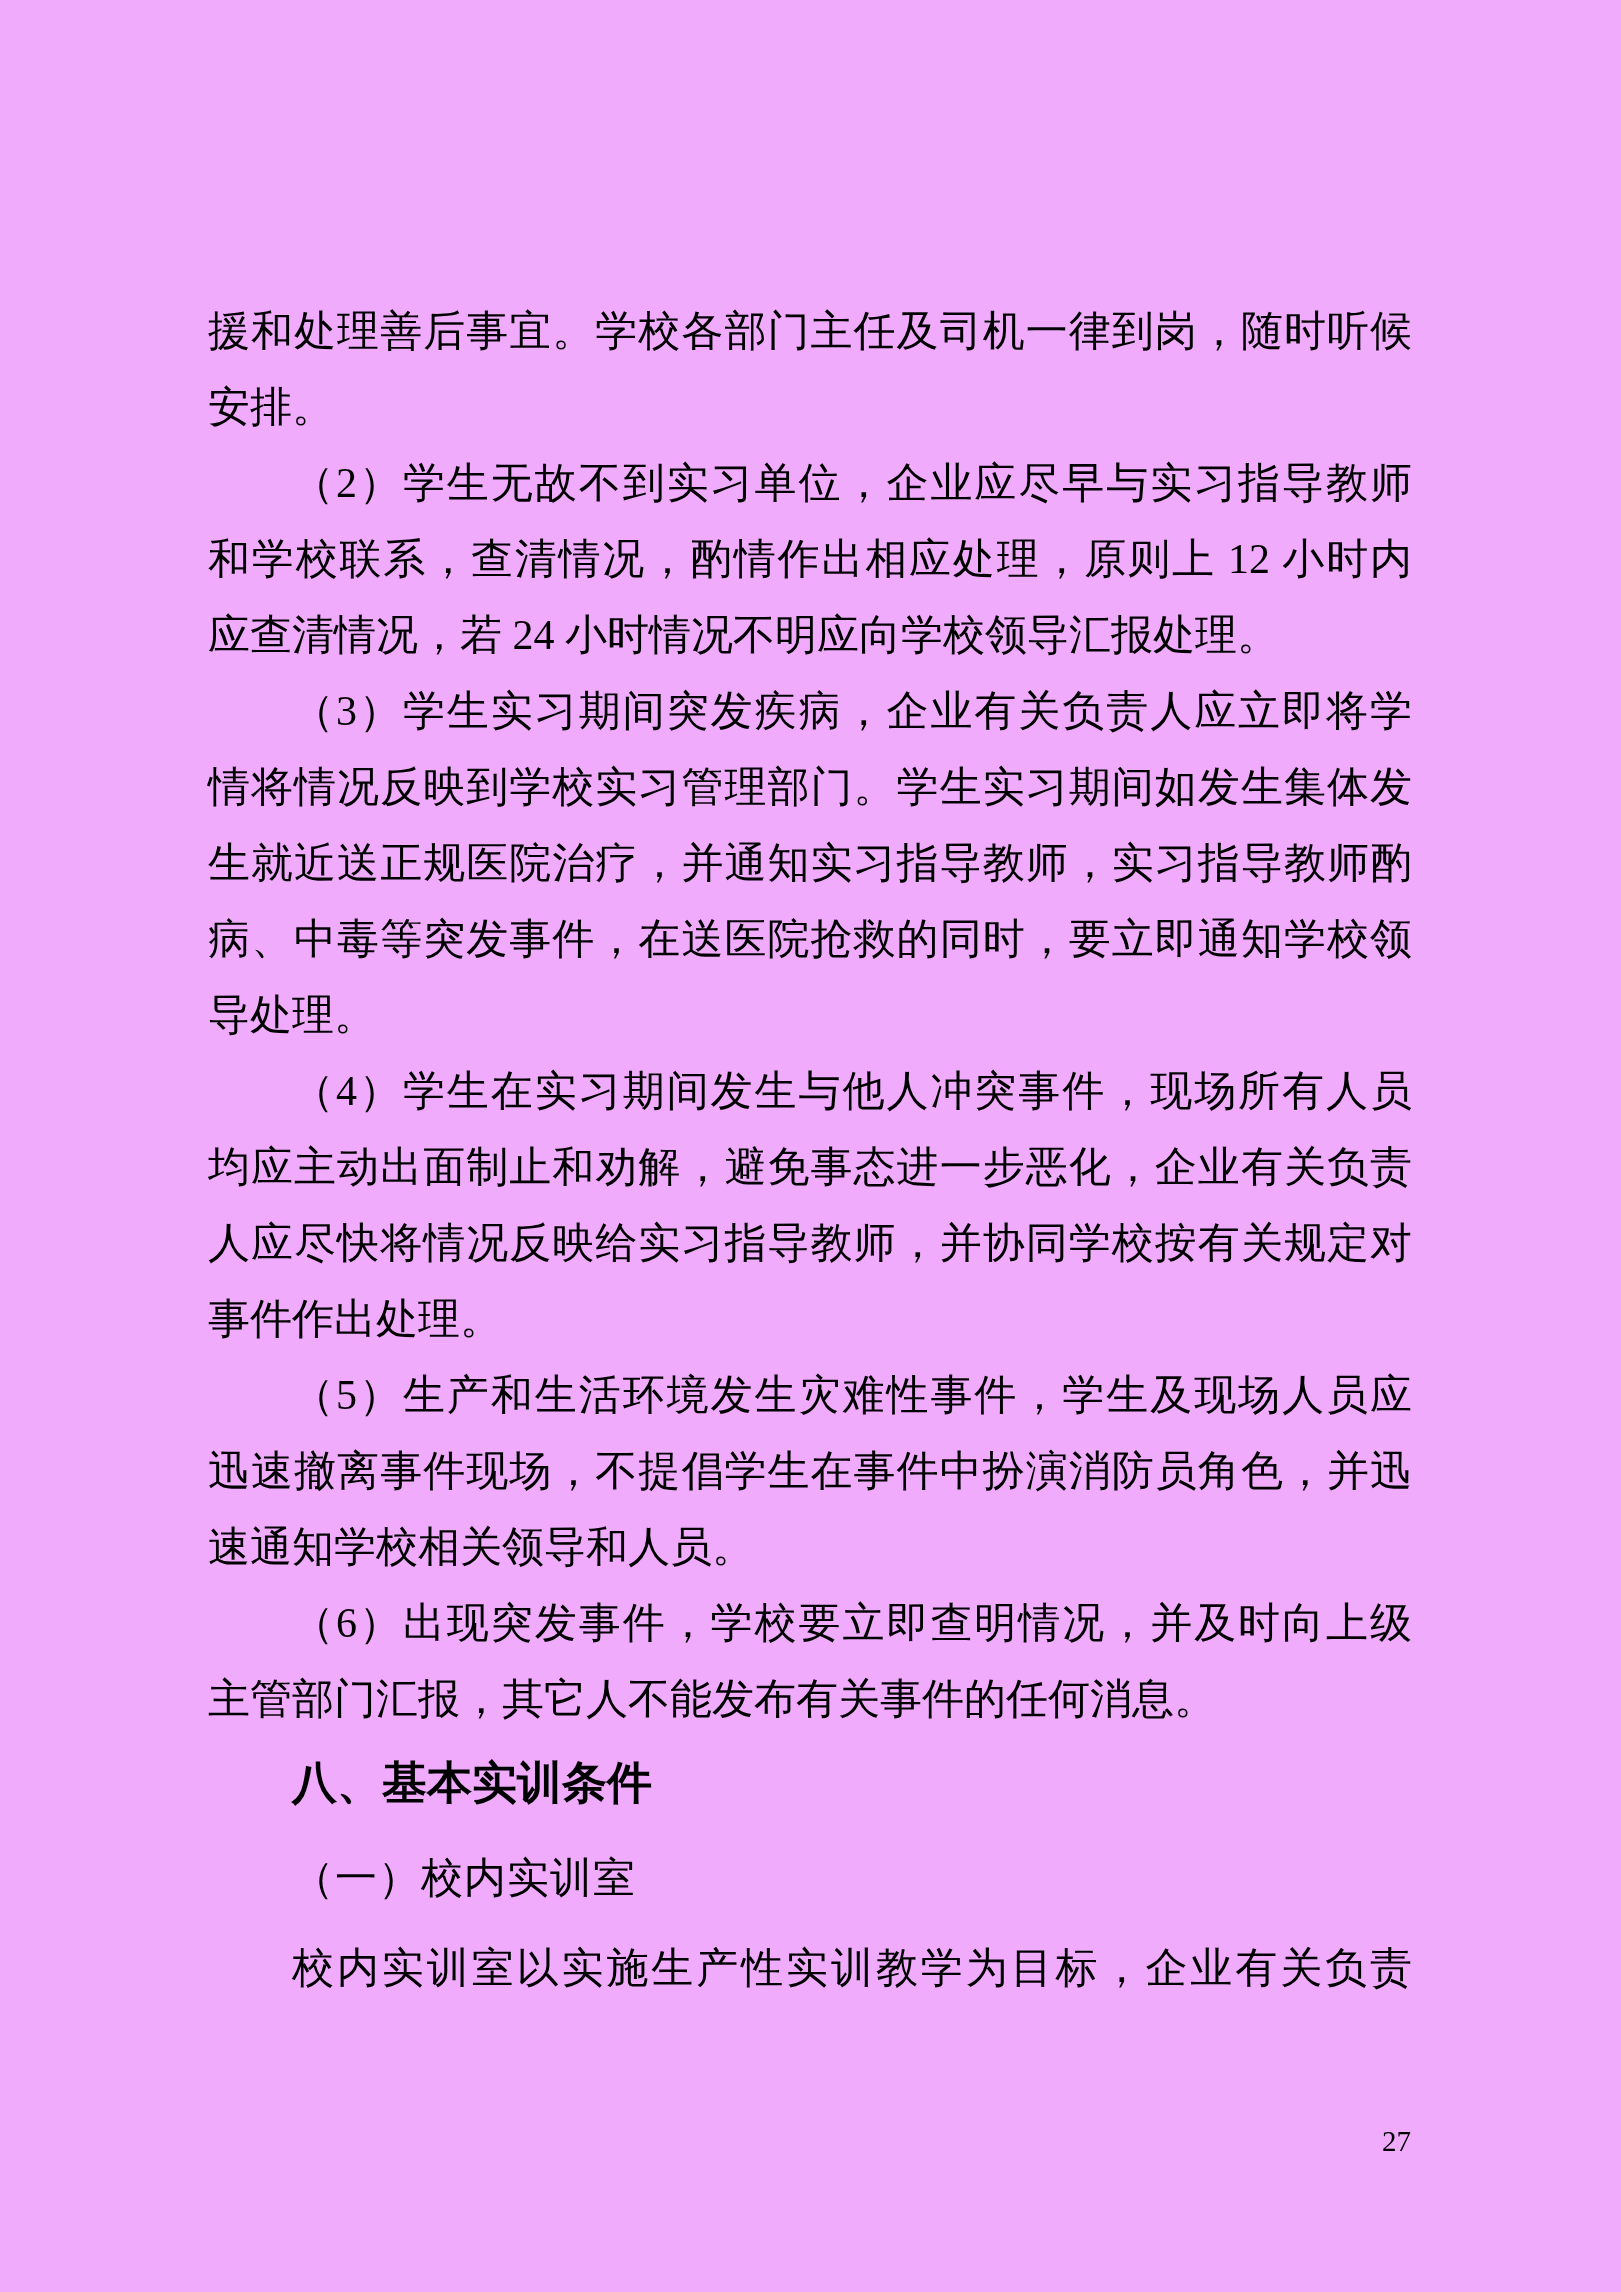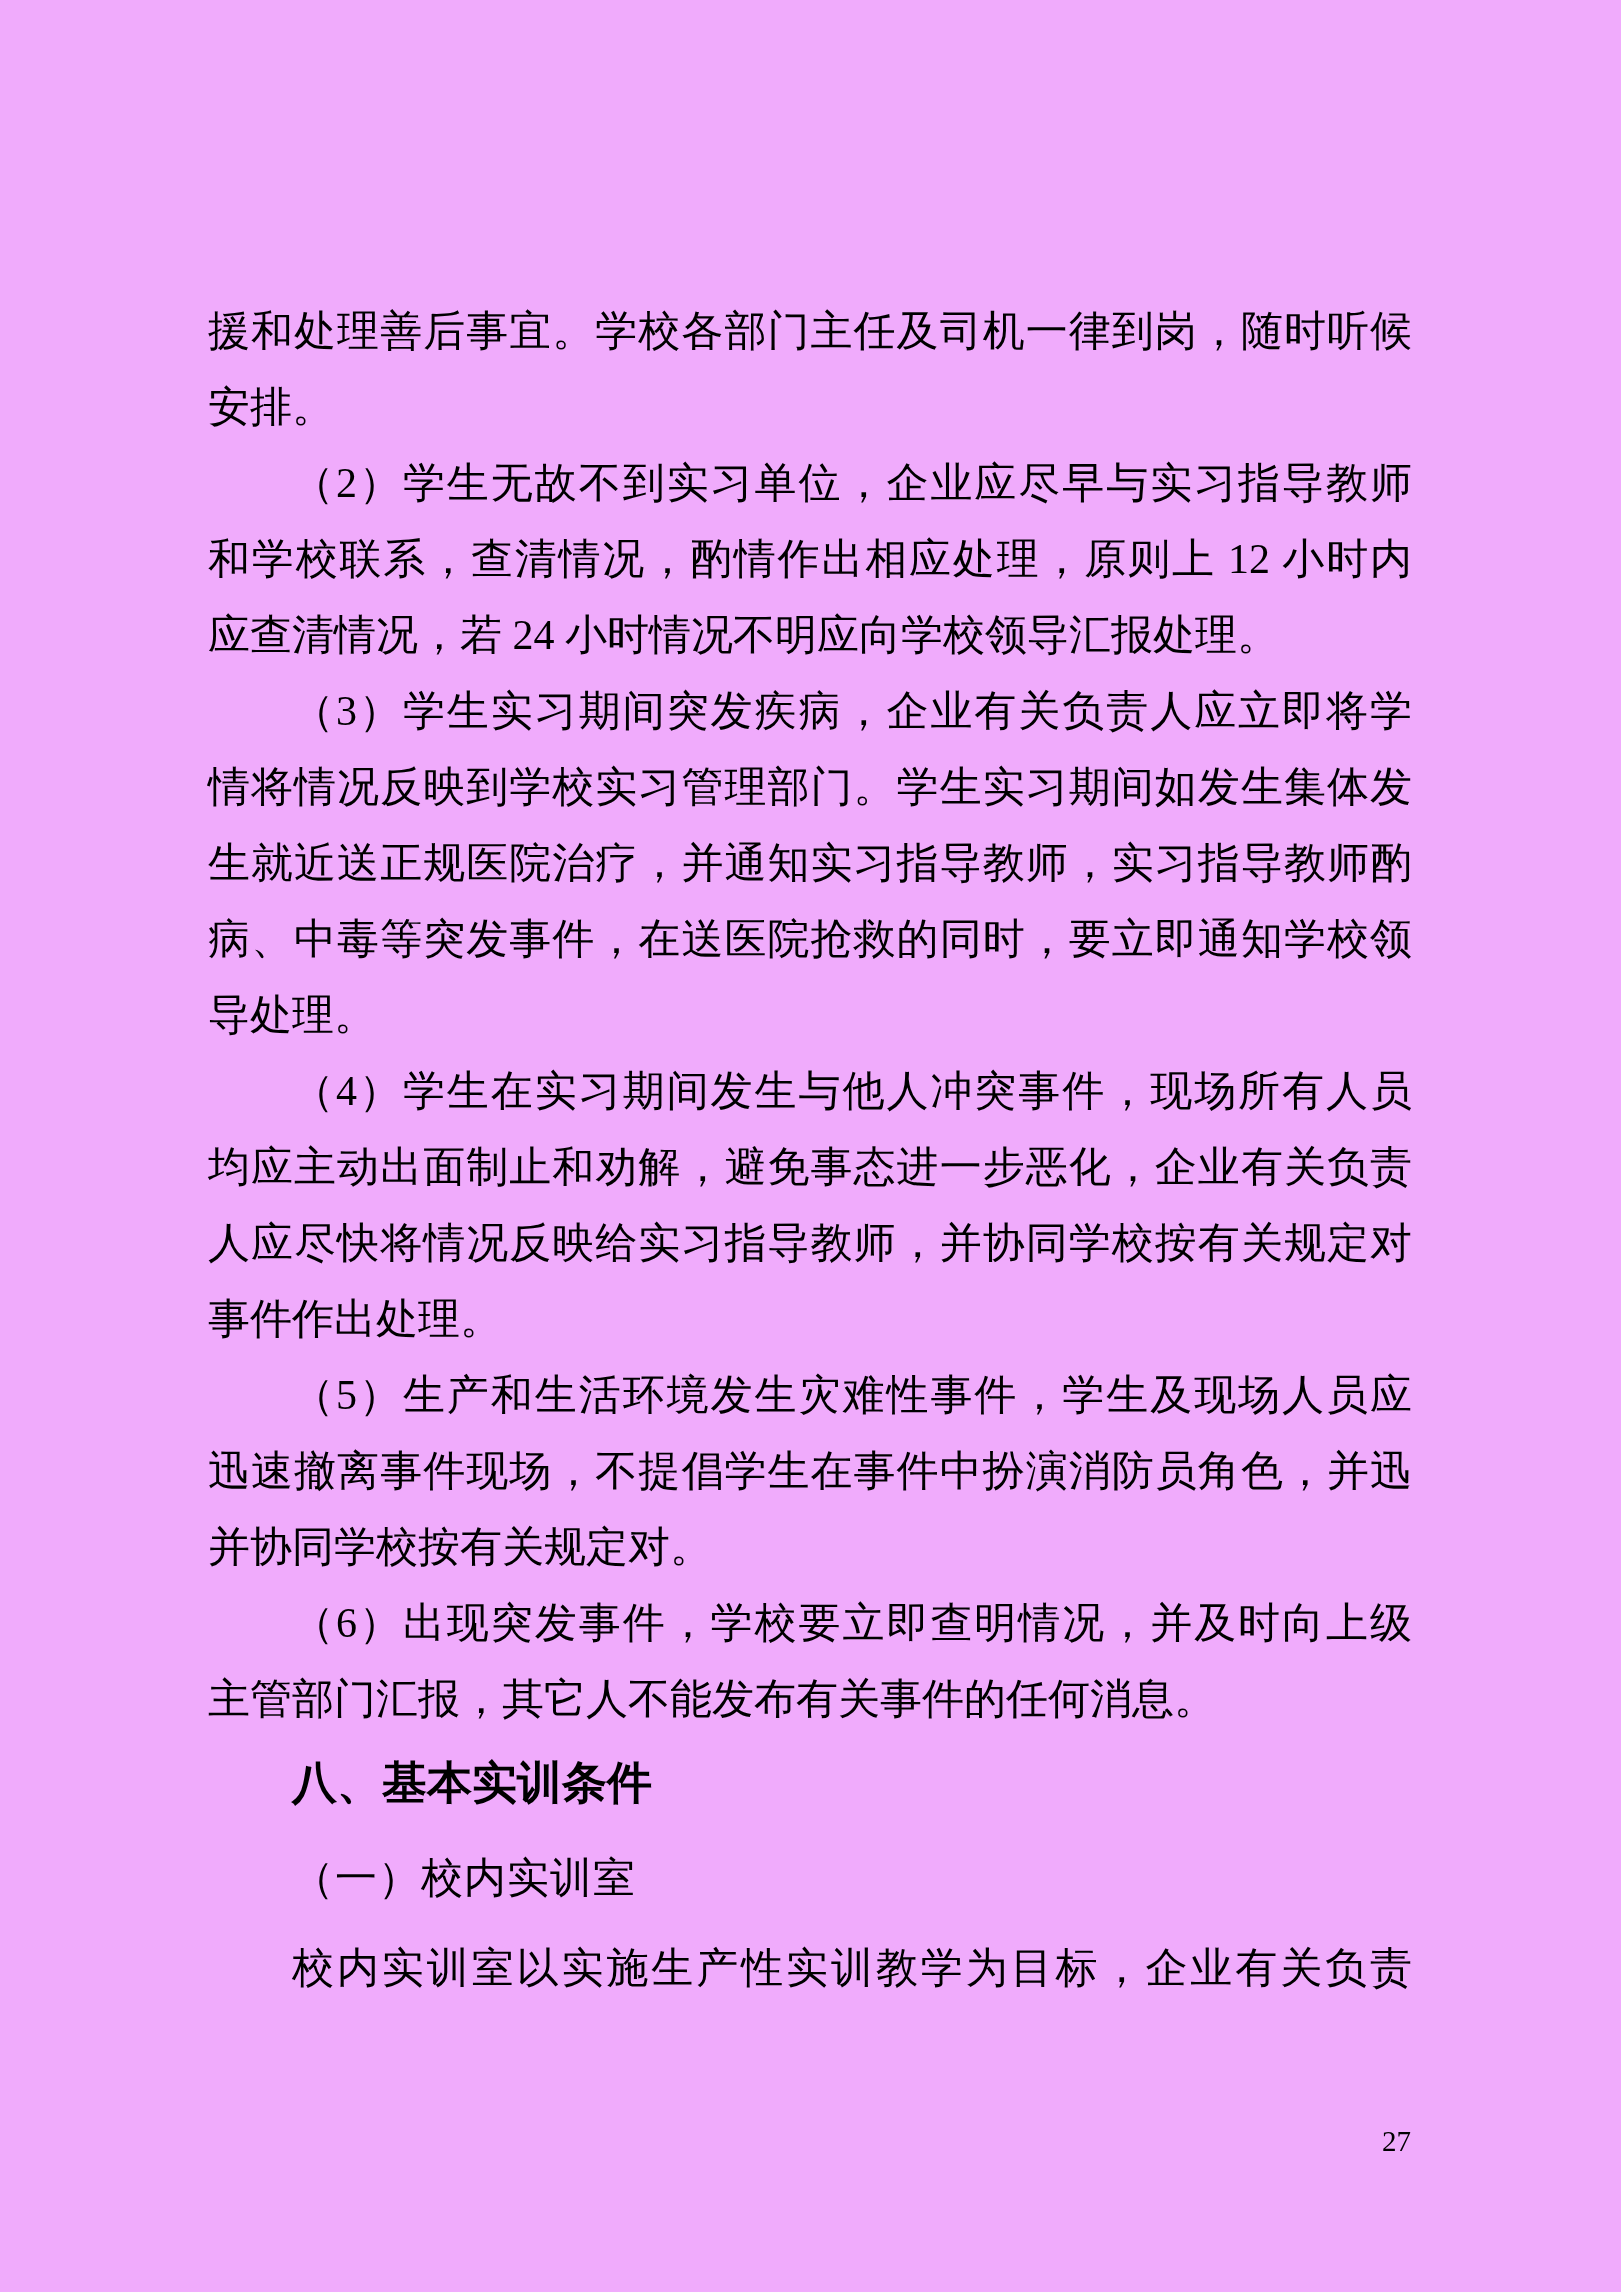--- a/index.html
+++ b/index.html
@@ -85,21 +85,21 @@
       <div class="line">情将情况反映到学校实习管理部门。学生实习期间如发生集体发</div>
       <div class="line">生就近送正规医院治疗，并通知实习指导教师，实习指导教师酌</div>
       <div class="line">病、中毒等突发事件，在送医院抢救的同时，要立即通知学校领</div>
       <div class="line no-justify">导处理。</div>
       <div class="line indent">（4）学生在实习期间发生与他人冲突事件，现场所有人员</div>
       <div class="line">均应主动出面制止和劝解，避免事态进一步恶化，企业有关负责</div>
       <div class="line">人应尽快将情况反映给实习指导教师，并协同学校按有关规定对</div>
       <div class="line no-justify">事件作出处理。</div>
       <div class="line indent">（5）生产和生活环境发生灾难性事件，学生及现场人员应</div>
       <div class="line">迅速撤离事件现场，不提倡学生在事件中扮演消防员角色，并迅</div>
-      <div class="line no-justify">并协同学校按有关规定对。</div>
+      <div class="line no-justify">速通知学校相关领导和人员。</div>
       <div class="line indent">（6）出现突发事件，学校要立即查明情况，并及时向上级</div>
       <div class="line no-justify">主管部门汇报，其它人不能发布有关事件的任何消息。</div>
       <div class="line heading indent no-justify">八、基本实训条件</div>
       <div class="line subheading indent no-justify">（一）校内实训室</div>
       <div class="line closing indent">校内实训室以实施生产性实训教学为目标，企业有关负责</div>
     </div>
   <div class="page-number">27</div>
 </div>
 
 

